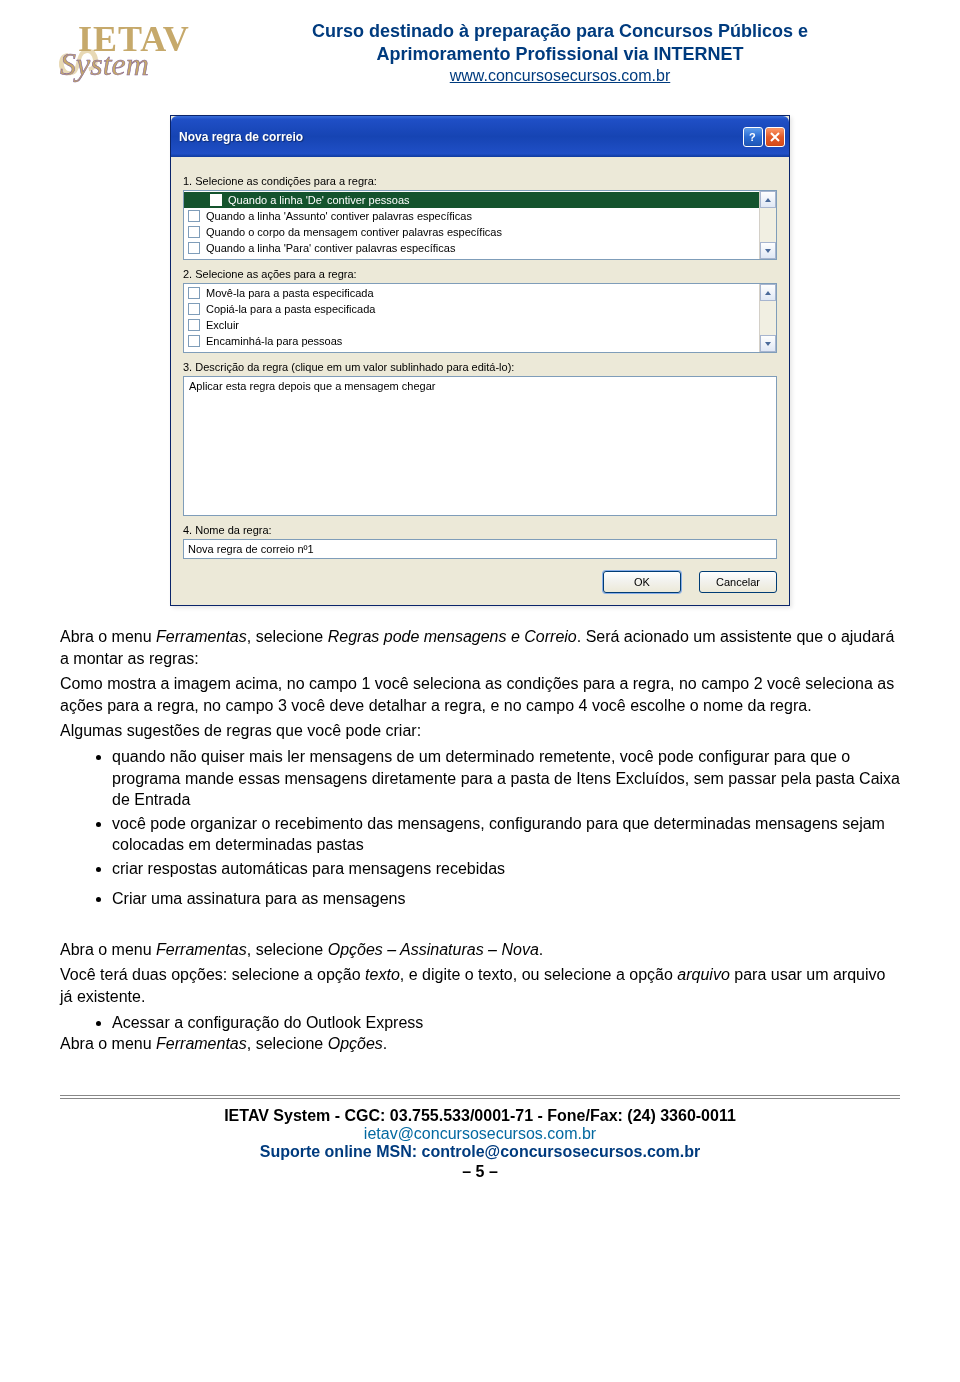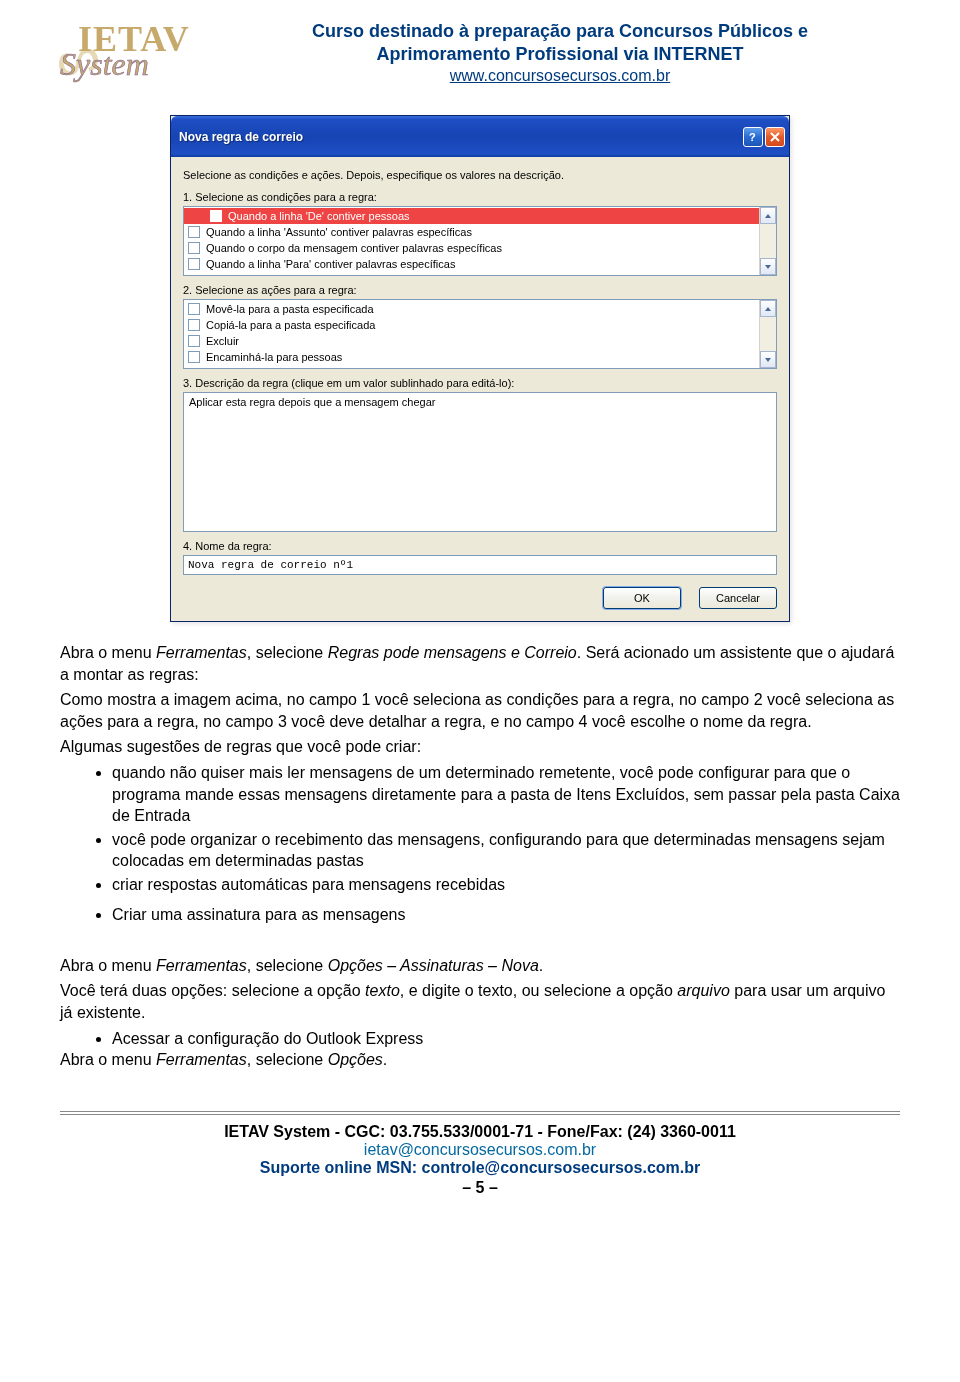--- a/index.html
+++ b/index.html
@@ -115,21 +115,21 @@
     position: relative;
     display: flex;
   }
   .listframe-inner { flex: 1; padding: 1px 0; }
   .list-row {
     display: flex;
     align-items: center;
     padding: 1px 4px;
     height: 16px;
   }
-  .list-row.sel { background: #ef4444; color: #fff; padding-left: 26px; }
+  .list-row.sel { background: #14532d; color: #fff; padding-left: 26px; }
   .chk {
     width: 12px; height: 12px;
     border: 1px solid #7f9db9;
     background: #fff;
     margin-right: 6px;
     flex-shrink: 0;
   }
   .list-row.sel .chk { border-color: #fff; }
   .vscroll { width: 17px; background: #f1efe2; border-left: 1px solid #d4d0c8; display:flex; flex-direction:column; }
   .sbtn { height:17px; background: linear-gradient(to bottom,#fefefe,#e0e8f5); border:1px solid #a7b5cf; display:flex; align-items:center; justify-content:center; }
@@ -139,21 +139,21 @@
     border: 1px solid #7f9db9;
     background: #fff;
     height: 140px;
     padding: 3px 5px;
   }
   .nameinput {
     width: 100%;
     border: 1px solid #7f9db9;
     background: #fff;
     padding: 2px 4px;
-    font-family: Liberation Mono, monospace;
+    font-family: Liberation Sans, sans-serif;
     font-size: 11px;
     height: 20px;
   }
   .dialog-actions {
     display: flex;
     justify-content: flex-end;
     gap: 18px;
     padding-top: 12px;
   }
   .winbtn {
@@ -212,21 +212,20 @@
               <text x="2" y="10" font-size="11" fill="#fff" font-weight="bold">?</text>
             </svg>
         </div>
         <div class="title-btn">
           <svg viewBox="0 0 12 12">
               <path d="M2 2 L10 10 M10 2 L2 10" stroke="#fff" stroke-width="2"></path>
             </svg>
         </div>
       </div>
       <div class="dialog-body">
-        <div class="dialog-instr">Selecione as condições e ações. Depois, especifique os valores na descrição.</div>
 
         <div class="section-label">1. Selecione as condições para a regra:</div>
         <div class="listframe" style="height:70px;">
           <div class="listframe-inner">
             <div class="list-row sel">
               <span class="chk"></span>
               <span>Quando a linha 'De' contiver pessoas</span>
             </div>
             <div class="list-row">
               <span class="chk"></span>

